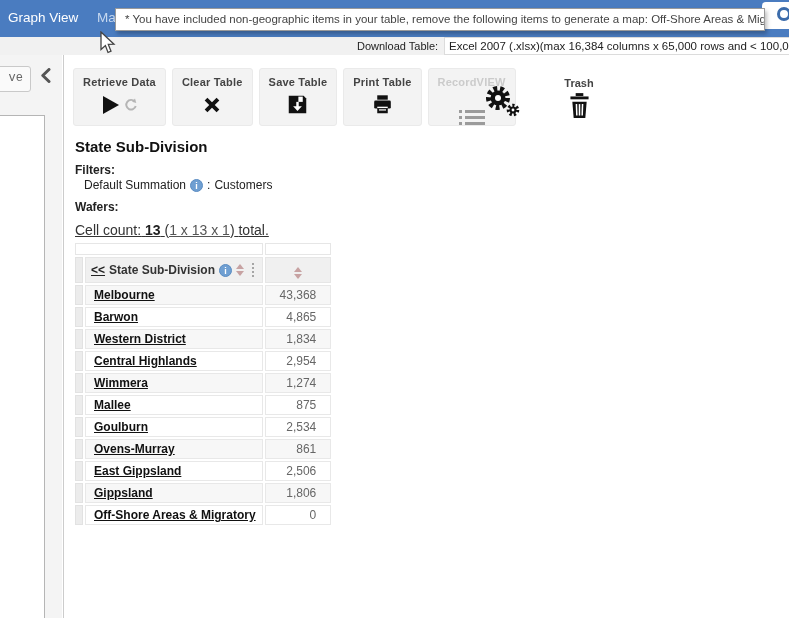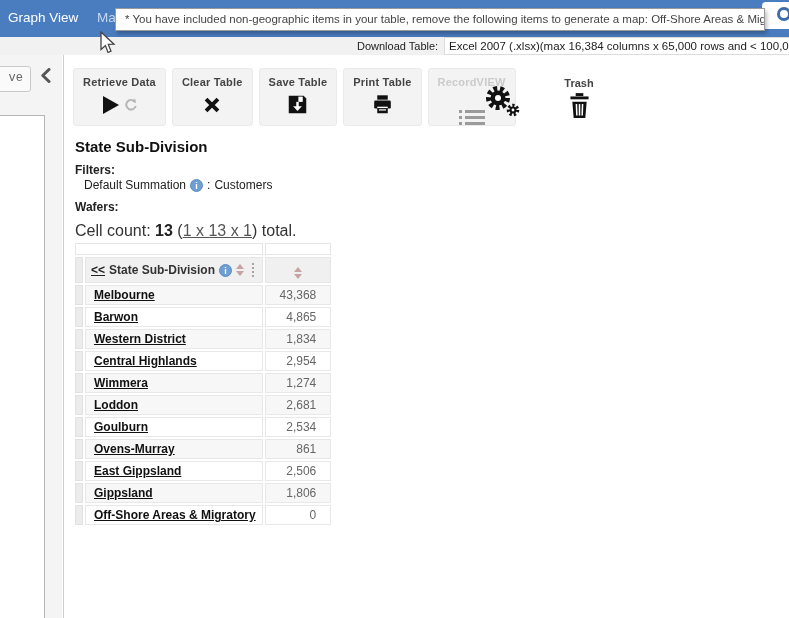--- a/index.html
+++ b/index.html
@@ -53,21 +53,21 @@
   .tbtn.disabled .tbtn-label { color:#cbcbcb; }
   .gears-btn { position:absolute; left:418px; top:28px; cursor:pointer; }
   .trash-block { position:absolute; left:492px; top:22px; width:46px; text-align:center; }
   .trash-label { font-size:11px; font-weight:bold; color:#444; }
   .trash-icon { margin-top:4px; cursor:pointer; display:inline-block; }
   
   .page-title { position:absolute; left:11px; top:83px; font-size:15px; font-weight:bold; color:#111; }
   .filters-label { position:absolute; left:11px; top:108px; font-size:12px; font-weight:bold; color:#222; }
   .filter-line { position:absolute; left:20px; top:123px; font-size:12px; color:#222; display:flex; align-items:center; gap:4px; }
   .wafers-label { position:absolute; left:11px; top:145px; font-size:12px; font-weight:bold; color:#222; }
-  .cellcount-line { position:absolute; left:11px; top:167px; font-size:16px; color:#333; }
+  .cellcount-line { position:absolute; left:11px; top:167px; font-size:14px; color:#333;text-decoration:underline; }
   .cellcount-line b { color:#222; }
   .cellcount-link { color:#555; text-decoration:underline; cursor:pointer; }
   .info-badge {
     display:inline-block; width:13px; height:13px; border-radius:50%;
     background:#6f9fd2; border:1px solid #5a8cc2; color:#fff; font-size:9px; font-weight:bold;
     text-align:center; line-height:12px; cursor:pointer; flex:none;
   }
   
   .datatable { position:absolute; left:9px; top:186px; border-collapse:separate; border-spacing:2px; }
   .datatable td { font-size:12px; vertical-align:middle; }
@@ -287,24 +287,24 @@
       <tr class="even">
         <td class="cell-gutter"></td>
         <td class="cell-label"><span class="row-link">Central Highlands</span></td>
         <td class="cell-value">2,954</td>
       </tr>
       <tr class="odd">
         <td class="cell-gutter"></td>
         <td class="cell-label"><span class="row-link">Wimmera</span></td>
         <td class="cell-value">1,274</td>
       </tr>
-      <tr class="odd">
-        <td class="cell-gutter"></td>
-        <td class="cell-label"><span class="row-link">Loddon</span></td>
-        <td class="cell-value">2,681</td>
+      <tr class="even">
+        <td class="cell-gutter"></td>
+        <td class="cell-label"><span class="row-link">Mallee</span></td>
+        <td class="cell-value">875</td>
       </tr>
       <tr class="even">
         <td class="cell-gutter"></td>
         <td class="cell-label"><span class="row-link">Goulburn</span></td>
         <td class="cell-value">2,534</td>
       </tr>
       <tr class="odd">
         <td class="cell-gutter"></td>
         <td class="cell-label"><span class="row-link">Ovens-Murray</span></td>
         <td class="cell-value">861</td>

